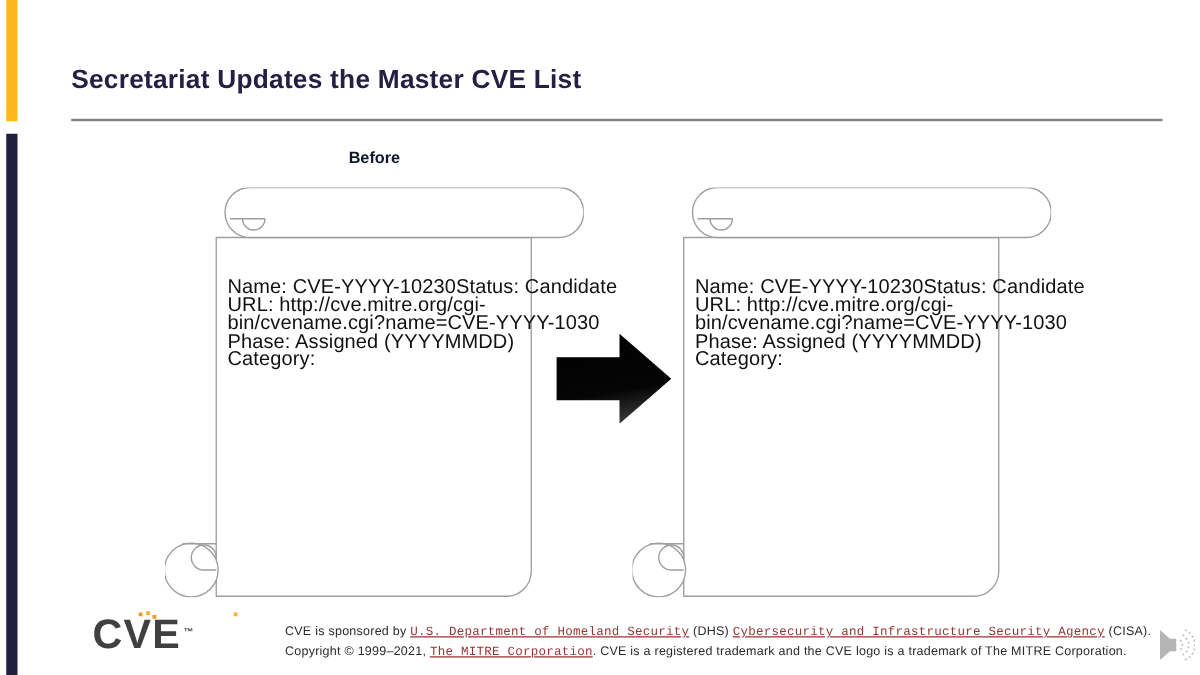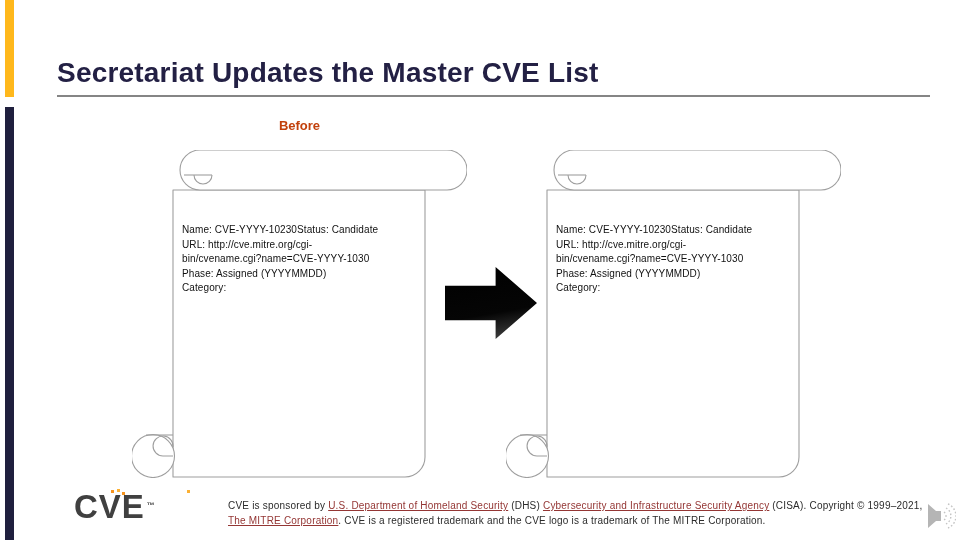--- a/index.html
+++ b/index.html
@@ -8,40 +8,40 @@
     font-family:"Liberation Sans", sans-serif; overflow:hidden;
     margin:0 auto;
   }
   
   .bar-orange { position:absolute; left:5px; top:0; width:9px; height:97px; background:#FFB81C; }
   .bar-navy   { position:absolute; left:5px; top:107px; width:9px; height:433px; background:#20203E; }
 
   
   .title {
     position:absolute; left:57px; top:38px; width:870px;
-    font-size:28px; font-weight:bold; color:#232044; letter-spacing:0.2px;
+    font-size:21px; font-weight:bold; color:#232044; letter-spacing:0.2px;
   }
   .rule { position:absolute; left:57px; top:95px; width:873px; height:2px; background:#858585; }
 
   
   .col-label {
     position:absolute; width:335px; text-align:center;
-    font-size:13px; font-weight:600; color:#c2410c;
+    font-size:13px; font-weight:600; color:#0f172a;
   }
   .col-label.before { left:132px; top:118px; }
   .col-label.after  { left:506px; top:121px; }
 
   
   .scroll { position:absolute; top:150px; width:335px; height:328px; }
   .scroll.before { left:132px; }
   .scroll.after  { left:506px; }
   .scroll svg { position:absolute; left:0; top:0; }
   .scroll-text {
     position:absolute; left:50px; top:44px; width:242px;
-    font-size:10px; line-height:14.5px; color:#111;
+    font-size:16px; line-height:14.5px; color:#111;
     white-space:pre; letter-spacing:0.1px;
   }
   .scroll-text .para1 { margin:0 0 16px 0; }
   .scroll-text .para2 { margin:0; }
 
   
   .arrow {
     position:absolute; left:445px; top:267px; width:92px; height:72px;
     background:linear-gradient(170deg,#000 0%,#050505 62%,#4a4a4a 100%);
     clip-path:polygon(0% 26%, 55% 26%, 55% 0%, 100% 50%, 55% 100%, 55% 74%, 0% 74%);
@@ -54,21 +54,21 @@
   }
   .logo .tm { position:absolute; top:-1px; right:-10px; font-size:8px; font-weight:bold; letter-spacing:0; }
   .logo .dots {
     position:absolute; left:37px; top:1px; width:3px; height:3px; background:#F7941E;
     box-shadow:6px -1px 0 #FBB034, 11px 2px 0 #F7941E, 76px 0 0 #FBB034;
   }
   .footer-text {
     position:absolute; left:228px; top:498px; width:706px;
     font-size:10px; line-height:15px; color:#2b2b2b; letter-spacing:0.2px;
   }
-  .flink { color:#943634; text-decoration:underline; cursor:pointer; }
+  .flink { color:#943634; text-decoration:underline; cursor:pointer;font-family:Liberation Mono, monospace; }
 
   .speaker { position:absolute; left:924px; top:501px; width:32px; height:30px; cursor:pointer; }
 </style>
 </head>
 <body>
 
 <div class="slide">
 
   <div class="bar-orange"></div>
   <div class="bar-navy"></div>

